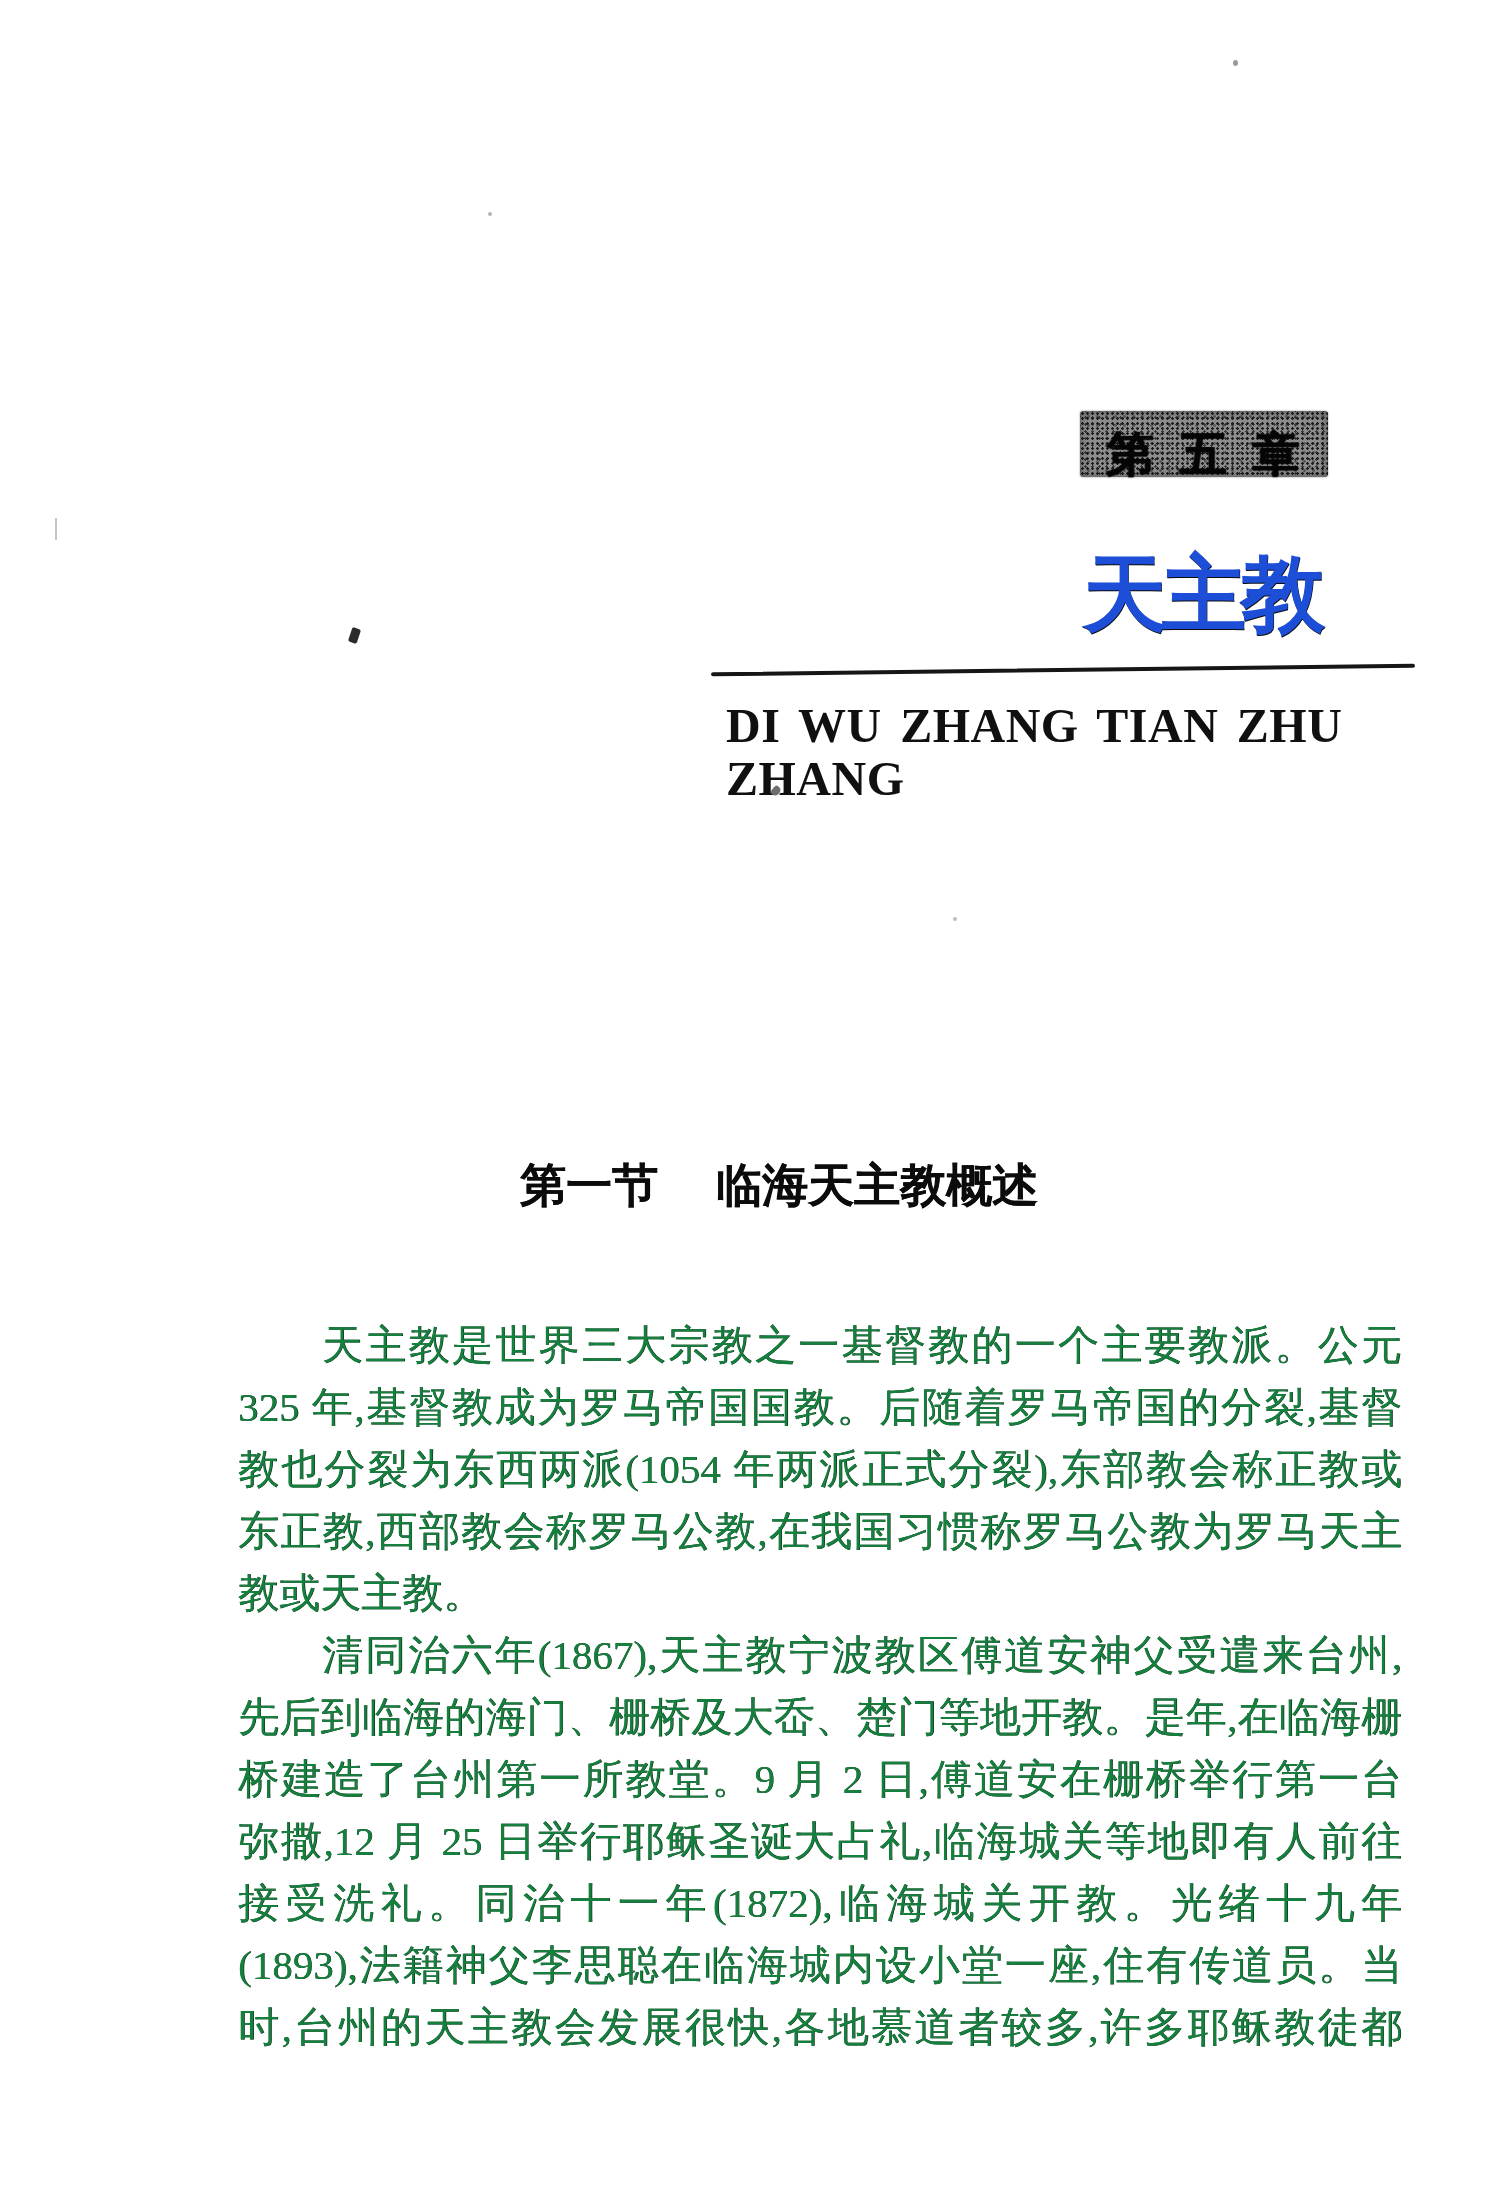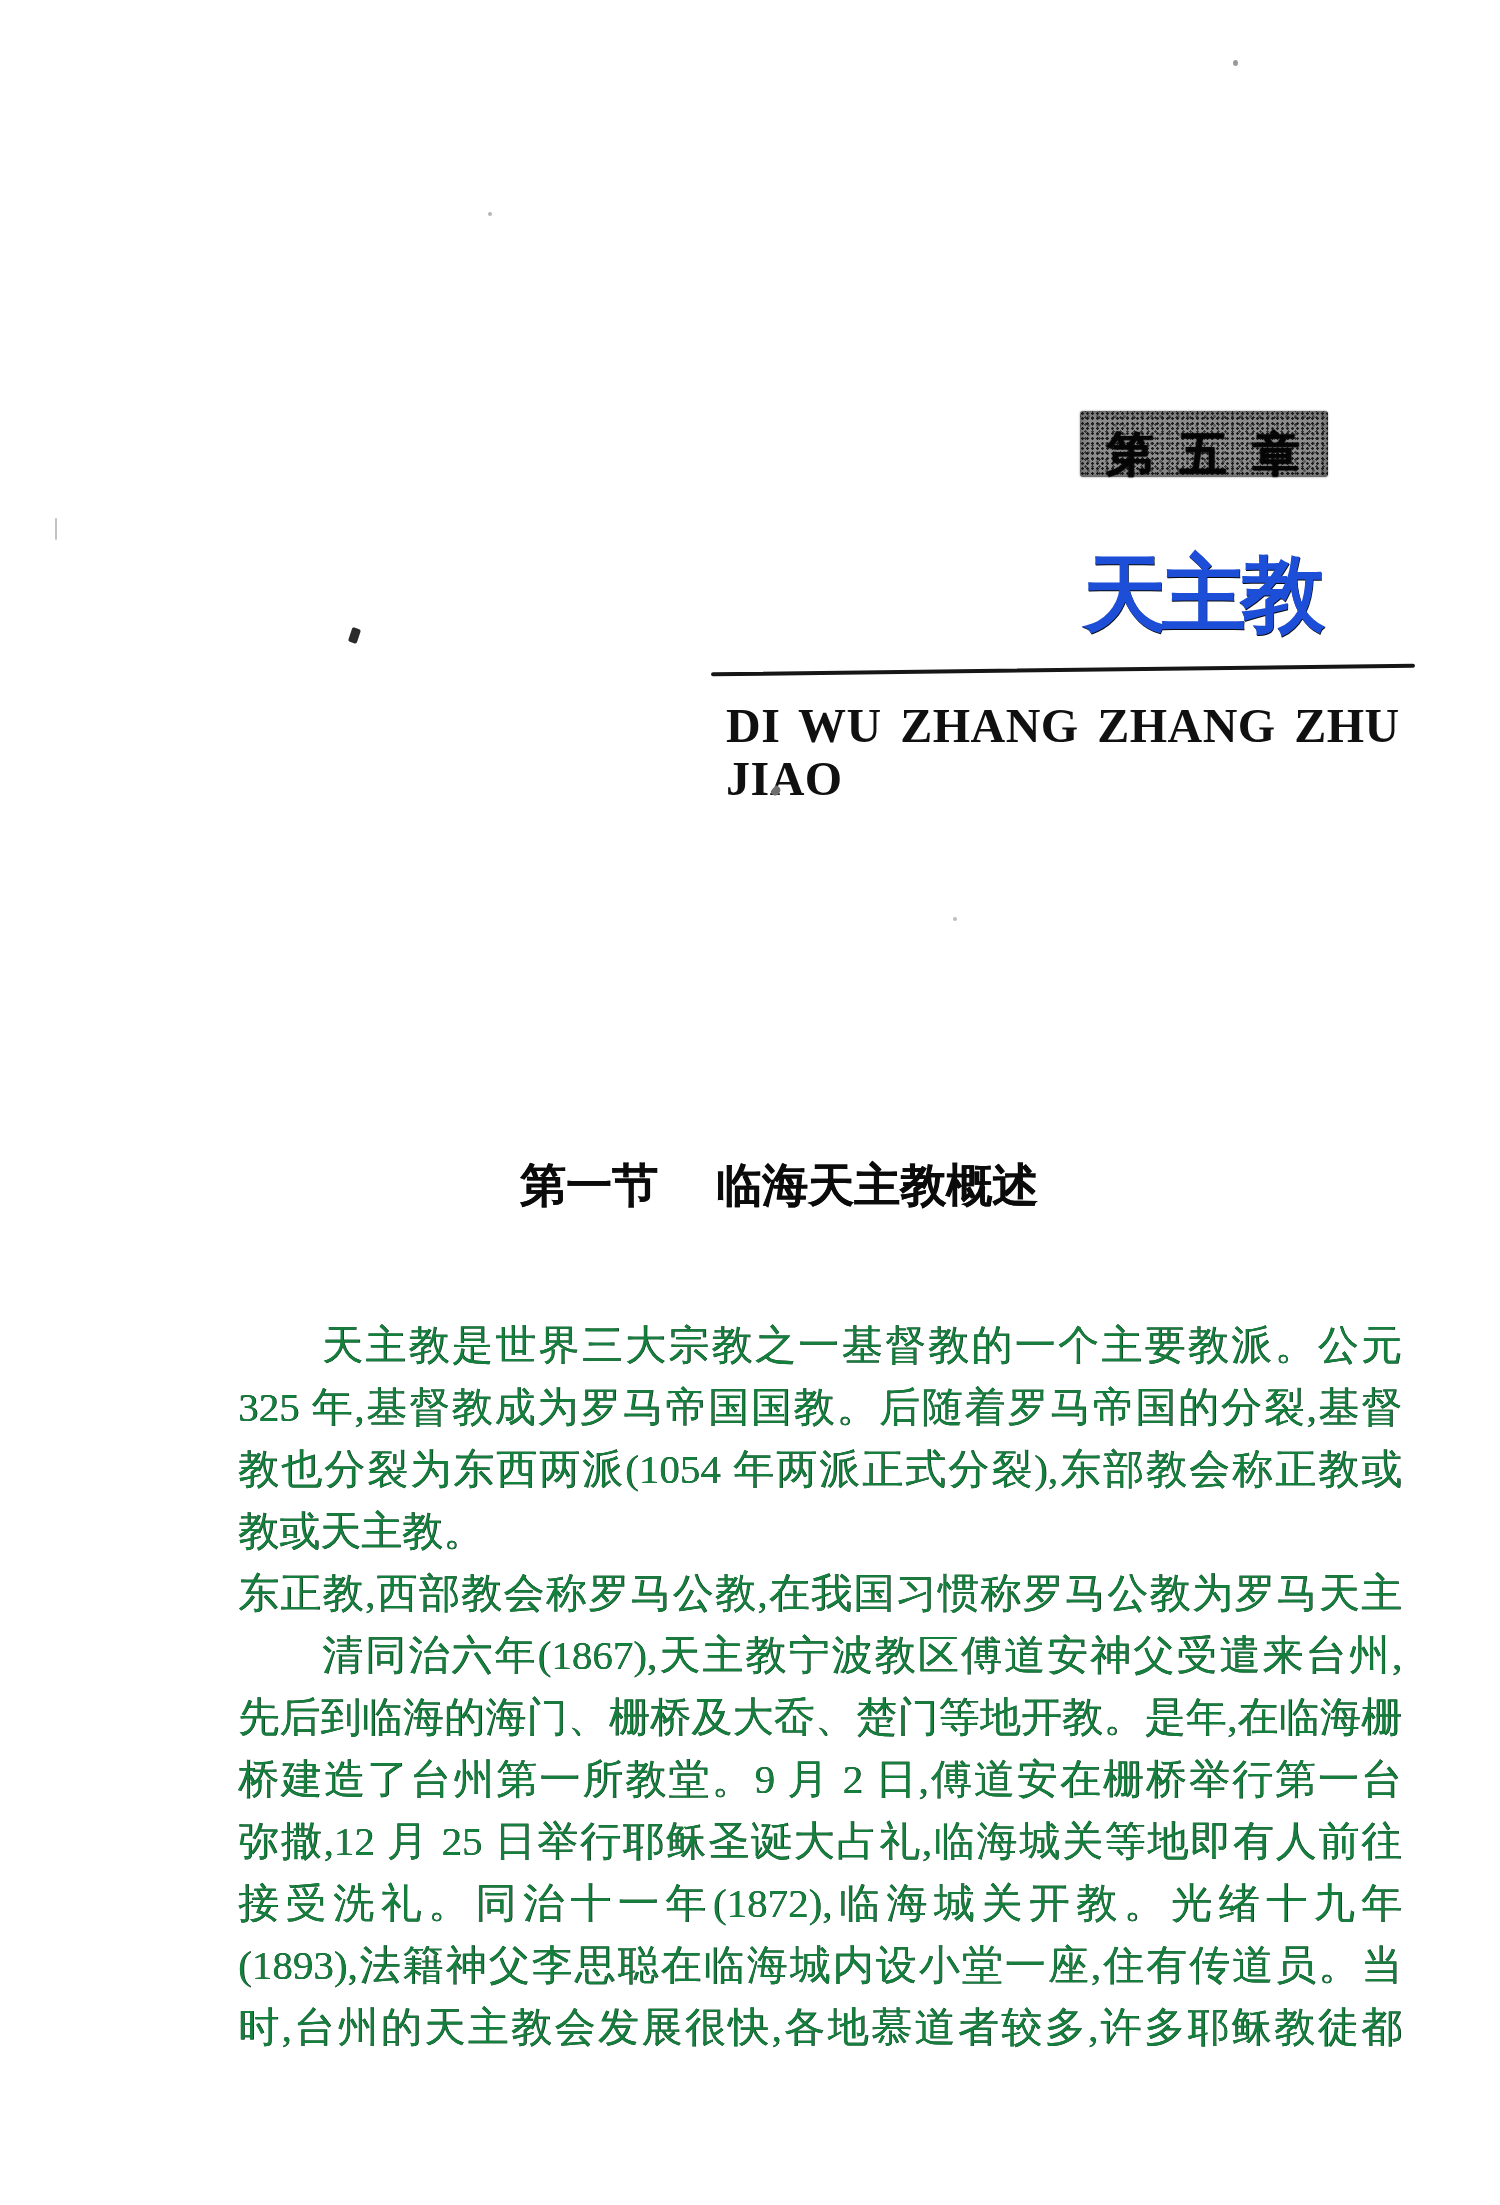--- a/index.html
+++ b/index.html
@@ -106,33 +106,33 @@
 <div class="page">
 
   <div class="chapter-banner">
     <span class="banner-text">第五章</span>
   </div>
 
   <div class="chapter-title">天主教</div>
 
   <div class="title-underline"></div>
 
-  <div class="chapter-pinyin">DI WU ZHANG ZHANG ZHU JIAO</div>
+  <div class="chapter-pinyin">DI WU ZHANG TIAN ZHU ZHANG</div>
 
   <div class="section-heading">
     <span>第一节</span>
     <span>临海天主教概述</span>
   </div>
 
   <div class="body-text">
     <div class="body-line indent">天主教是世界三大宗教之一基督教的一个主要教派。公元</div>
     <div class="body-line">325 年,基督教成为罗马帝国国教。后随着罗马帝国的分裂,基督</div>
     <div class="body-line">教也分裂为东西两派(1054 年两派正式分裂),东部教会称正教或</div>
+    <div class="body-line">东正教,西部教会称罗马公教,在我国习惯称罗马公教为罗马天主</div>
     <div class="body-line short">教或天主教。</div>
-    <div class="body-line">东正教,西部教会称罗马公教,在我国习惯称罗马公教为罗马天主</div>
     <div class="body-line indent">清同治六年(1867),天主教宁波教区傅道安神父受遣来台州,</div>
     <div class="body-line">先后到临海的海门、栅桥及大岙、楚门等地开教。是年,在临海栅</div>
     <div class="body-line">桥建造了台州第一所教堂。9 月 2 日,傅道安在栅桥举行第一台</div>
     <div class="body-line">弥撒,12 月 25 日举行耶稣圣诞大占礼,临海城关等地即有人前往</div>
     <div class="body-line">接受洗礼。同治十一年(1872),临海城关开教。光绪十九年</div>
     <div class="body-line">(1893),法籍神父李思聪在临海城内设小堂一座,住有传道员。当</div>
     <div class="body-line">时,台州的天主教会发展很快,各地慕道者较多,许多耶稣教徒都</div>
   </div>
 
   <div class="speck-tick" style="left:350px; top:628px; width:9px; height:15px; transform:rotate(18deg); background:#2b2b2b;"></div>

